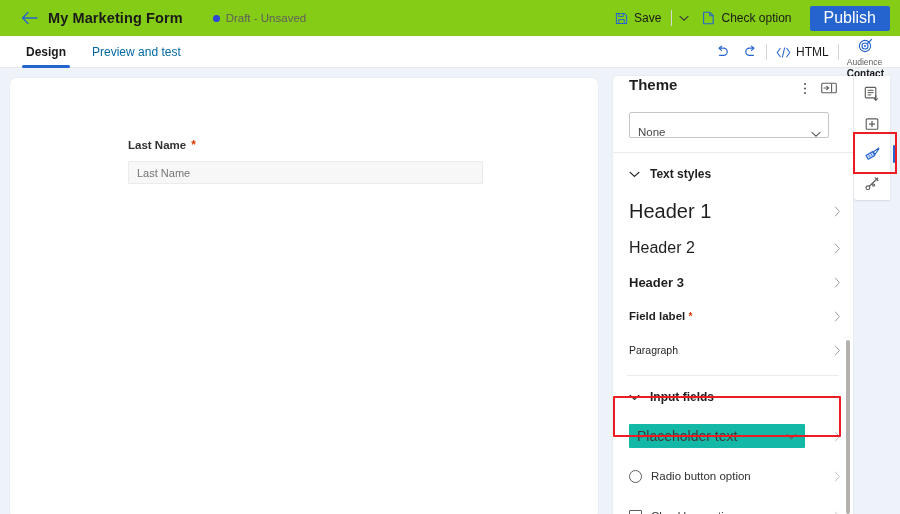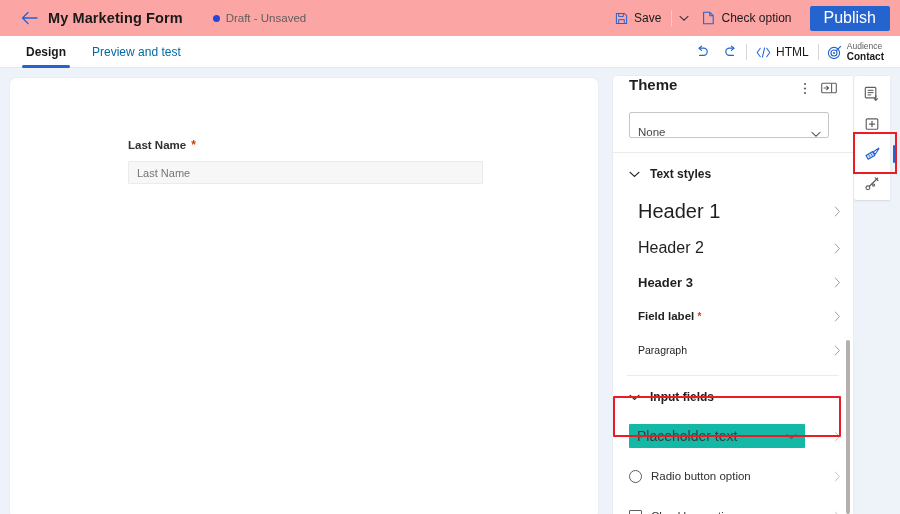--- a/index.html
+++ b/index.html
@@ -7,21 +7,21 @@
     width: 900px; height: 514px;
     font-family: "Liberation Sans", sans-serif;
     background: #eef2f9;
     overflow: hidden;
   }
   .app { position: relative; width: 900px; height: 514px; background: #eef2f9; }
 
   
   .topbar {
     position: absolute; top: 0; left: 0; width: 900px; height: 36px;
-    background: #fca5a5;
+    background: #84cc16;
     display: flex; align-items: center;
   }
   .back-btn {
     width: 34px; height: 30px; margin-left: 12px;
     display: flex; align-items: center; justify-content: center;
     color: #2564cf; cursor: pointer; border-radius: 3px;
   }
   .form-title {
     font-size: 14.5px; font-weight: 700; color: #1b1a19;
     letter-spacing: .1px; margin-left: 2px;
@@ -80,21 +80,21 @@
   .icon-btn {
     width: 28px; height: 26px; display: flex; align-items: center;
     justify-content: center; cursor: pointer; border-radius: 3px; color: #2564cf;
   }
   .html-btn {
     display: flex; align-items: center; gap: 5px; height: 26px;
     padding: 0 7px; border-radius: 3px; cursor: pointer; font-size: 12px; color: #1b1a19;
   }
   .audience-btn {
     display: flex; align-items: center; gap: 5px; height: 28px;
-    padding: 0 6px; border-radius: 3px; cursor: pointer;
+    padding: 0 6px; border-radius: 3px; cursor: pointer; flex-direction: column;
   }
   .audience-txt { display: flex; flex-direction: column; line-height: 1.12; }
   .audience-txt .l1 { font-size: 8.5px; color: #605e5c; }
   .audience-txt .l2 { font-size: 10px; color: #1b1a19; font-weight: 600; }
 
   
   .canvas-area {
     position: absolute; top: 68px; left: 0; width: 612px; height: 446px;
     background: #eef2f9; padding: 10px 14px 0 10px; overflow: hidden;
   }
@@ -151,21 +151,21 @@
     display: flex; align-items: center; gap: 10px;
     height: 34px; padding: 0 16px; cursor: pointer; margin-top: 4px;
   }
   .section-head .chev { color: #323130; display: flex; }
   .section-head .txt { font-size: 12px; font-weight: 700; color: #201f1e; }
 
   .style-row {
     display: flex; align-items: center; height: 34px;
     padding: 0 12px 0 16px; cursor: pointer;
   }
-  .style-row .label { flex: 1; color: #201f1e; margin-left: 9px; }
+  .style-row .label { flex: 1; color: #201f1e; }
   .style-row .arrow { color: #a19f9d; font-size: 11px; display: flex; }
 
   .s-h1 { font-size: 20px; font-weight: 400; color: #201f1e; }
   .s-h2 { font-size: 16px; font-weight: 400; color: #605e5c; }
   .s-h3 { font-size: 13px; font-weight: 600; color: #323130; }
   .s-p  { font-size: 10.5px; font-weight: 400; color: #8a8886; }
   .s-fl { font-size: 11.5px; font-weight: 700; color: #201f1e; }
   .s-opt { font-size: 11.5px; font-weight: 400; color: #323130; }
 
   .row-tall { height: 40px; }

